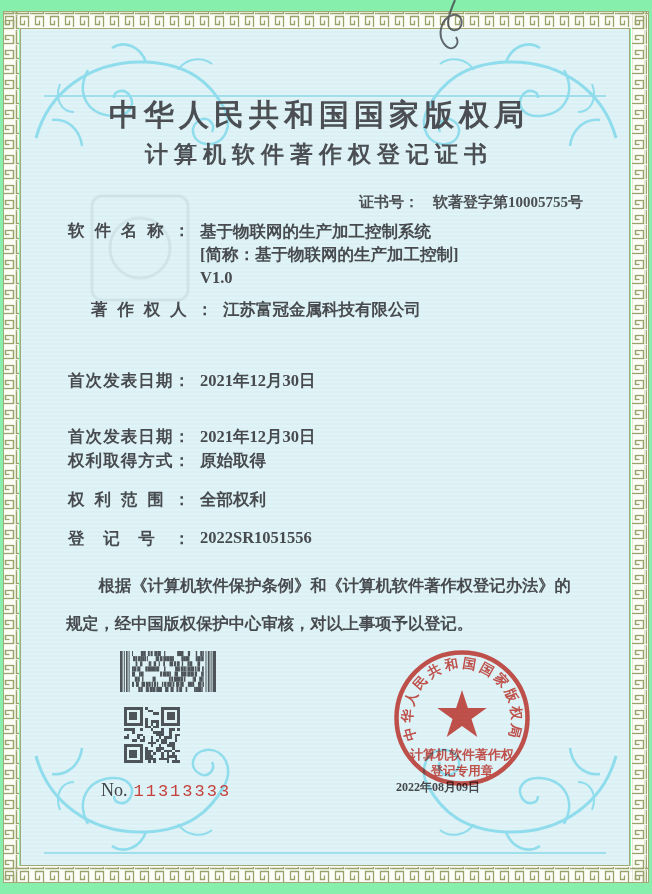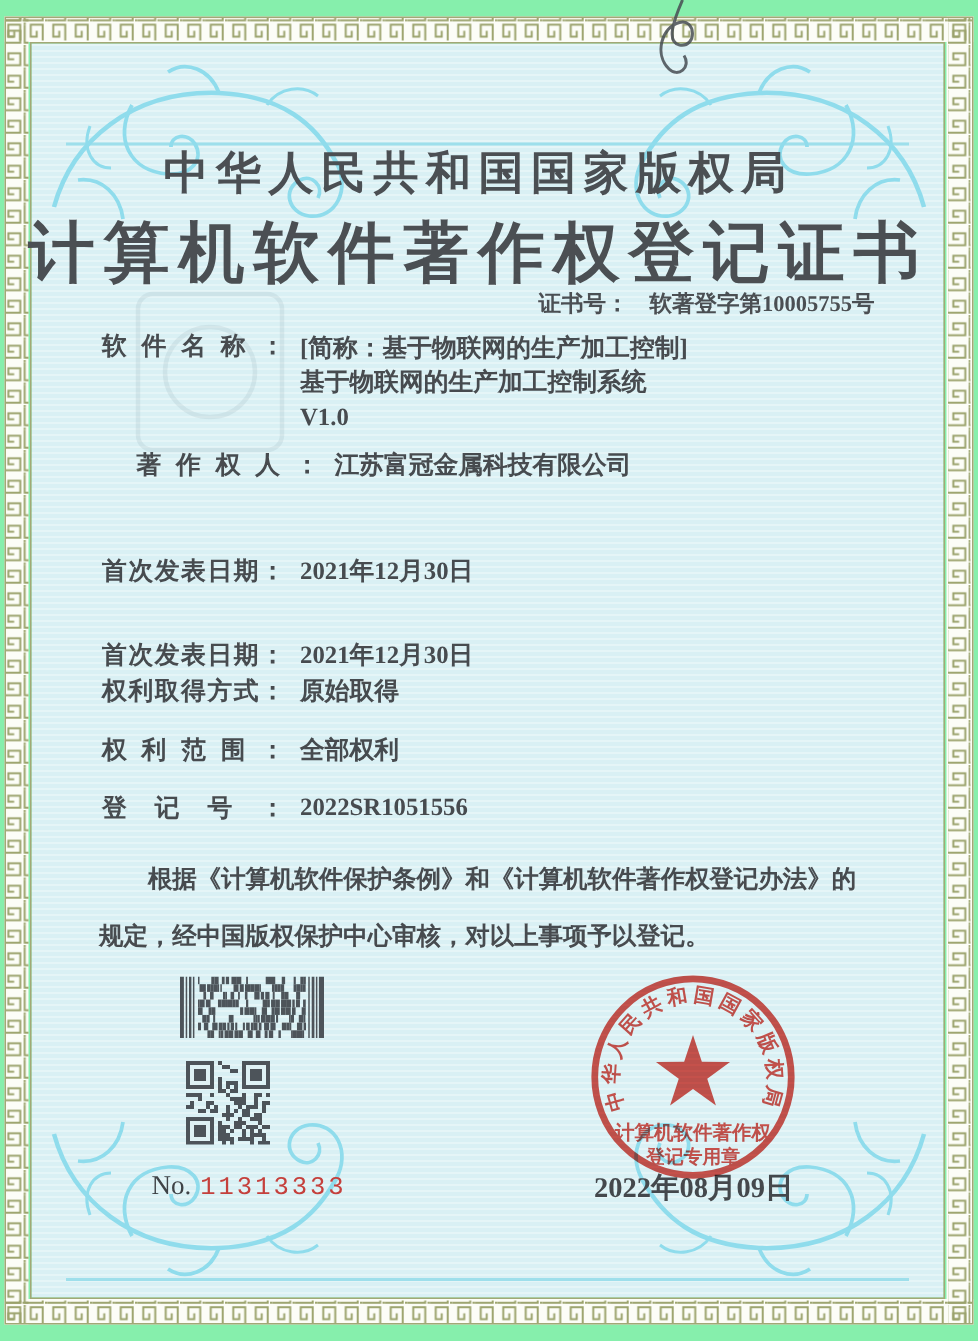--- a/index.html
+++ b/index.html
@@ -11,21 +11,21 @@
   }
   .page svg{display:block;}
   .bg-svg{position:absolute;left:0;top:0;}
   .abs{position:absolute;}
   .authority-title{
     top:95px;left:0;right:14px;text-align:center;
     font-size:30px;font-weight:700;letter-spacing:5px;color:#4b4f53;
   }
   .certificate-title{
     top:139px;left:0;right:14px;text-align:center;
-    font-size:44px;font-weight:700;letter-spacing:6px;color:#4b4f53;
+    font-size:23px;font-weight:700;letter-spacing:6px;color:#4b4f53;
   }
   .cert-no{
     top:193px;right:69px;font-size:15px;font-weight:700;color:#4b4f53;
   }
   .cert-no .v{margin-left:14px;}
   .row{position:absolute;left:0;right:0;height:26px;}
   .f-label{
     position:absolute;left:68px;width:122px;
     font-size:16.5px;font-weight:700;
     text-align:justify;text-align-last:justify;
@@ -45,21 +45,21 @@
   .statement{
     top:567px;left:66px;width:524px;
     font-size:16.3px;font-weight:700;line-height:38px;color:#474b4f;
   }
   .statement .l1{text-indent:2em;}
   .serial{top:780px;left:101px;font-size:18px;font-weight:400;color:#3f4347;}
   .serial .num{
     color:#c5403c;font-family:"Liberation Mono","DejaVu Sans Mono",monospace;
     font-size:17px;letter-spacing:2px;margin-left:6px;
   }
-  .issue-date{top:779px;left:396px;font-size:19px;font-weight:700;color:#44484c;}
+  .issue-date{top:779px;left:396px;font-size:12px;font-weight:700;color:#44484c;}
   .barcode{left:120px;top:651px;}
   .qr{left:124px;top:707px;}
   .seal{left:389px;top:645px;mix-blend-mode:multiply;opacity:.92;}
   .seal text{
     font-family:"Liberation Serif","DejaVu Serif",serif;
     font-weight:700;fill:#d9453e;
   }
 </style>
 </head>
 <body>
@@ -124,22 +124,22 @@
 
   <div class="abs authority-title">中华人民共和国国家版权局</div>
   <div class="abs certificate-title">计算机软件著作权登记证书</div>
   <div class="abs cert-no">
     <span>证书号：</span><span class="v">软著登字第10005755号</span>
   </div>
 
   <div class="row row-software">
     <span class="f-label">软件名称：</span>
     <span class="f-value">
+      <div class="ln">基于物联网的生产加工控制系统</div>
       <div class="ln">[简称：基于物联网的生产加工控制]</div>
-      <div class="ln">基于物联网的生产加工控制系统</div>
       <div class="ln">V1.0</div>
     </span>
   </div>
   <div class="row row-owner">
     <span class="f-label">著作权人：</span>
     <span class="f-value">江苏富冠金属科技有限公司</span>
   </div>
   <div class="row row-dev">
     <span class="f-label">首次发表日期：</span>
     <span class="f-value">2021年12月30日</span>

